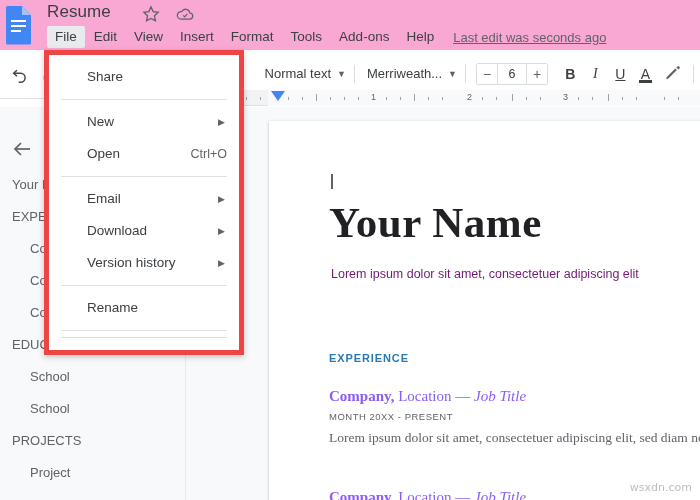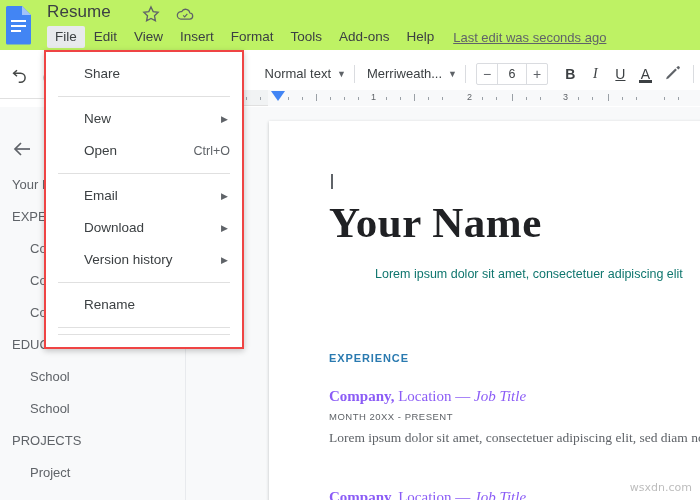--- a/index.html
+++ b/index.html
@@ -7,21 +7,21 @@
     width: 700px; height: 500px;
     overflow: hidden;
     font-family: "Liberation Sans", sans-serif;
     background: #ffffff;
   }
   #app { position: relative; width: 700px; height: 500px; background: #fff; }
 
   
   .titlebar {
     position: absolute; left: 0; top: 0; width: 700px; height: 50px;
-    background: #bef264;
+    background: #f9a8d4;
   }
   .docs-logo {
     position: absolute; left: 4px; top: 5px; width: 30px; height: 40px;
   }
   .doc-title {
     position: absolute; left: 47px; top: 2px;
     font-size: 17px; color: #3c4043; letter-spacing: .1px;
     white-space: nowrap;
   }
   .title-icon {
@@ -145,21 +145,21 @@
     position: absolute; left: 62px; top: 53px; width: 2px; height: 15px;
     background: #5f6368;
   }
   .doc-name {
     position: absolute; left: 60px; top: 77px;
     font-family: "Liberation Serif", serif; font-weight: bold;
     font-size: 43px; color: #202124; letter-spacing: .5px;
   }
   .doc-tagline {
     position: absolute; left: 62px; top: 146px;
-    font-size: 12.5px; color: #0f766e; white-space: nowrap; margin-left: 44px;
+    font-size: 12.5px; color: #701a75; white-space: nowrap;
   }
   .sect-head {
     position: absolute; left: 60px;
     font-size: 11px; font-weight: bold; letter-spacing: .9px;
   }
   .job-line {
     position: absolute; left: 60px;
     font-family: "Liberation Serif", serif; font-size: 15px; color: #8b5cf6;
     white-space: nowrap;
   }
@@ -171,21 +171,21 @@
   }
   .job-desc {
     position: absolute; left: 60px; width: 560px;
     font-family: "Liberation Serif", serif; font-size: 13.5px;
     color: #5f6368; line-height: 19px;
   }
 
   
   .dropdown {
     position: absolute; left: 44px; top: 50px; width: 200px;
-    background: #fff; border: 2px solid #ef4444;
+    background: #fff; border: 5px solid #ef4444;
     box-shadow: 0 2px 6px rgba(0,0,0,.22);
     padding: 6px 0; z-index: 60;
   }
   .dd-item {
     position: relative; height: 32px; line-height: 32px;
     font-size: 13.5px; color: #3c4043;
     padding-left: 38px; padding-right: 12px; cursor: pointer;
     white-space: nowrap;
   }
   .dd-item.hl { background: #f1f3f4; }

